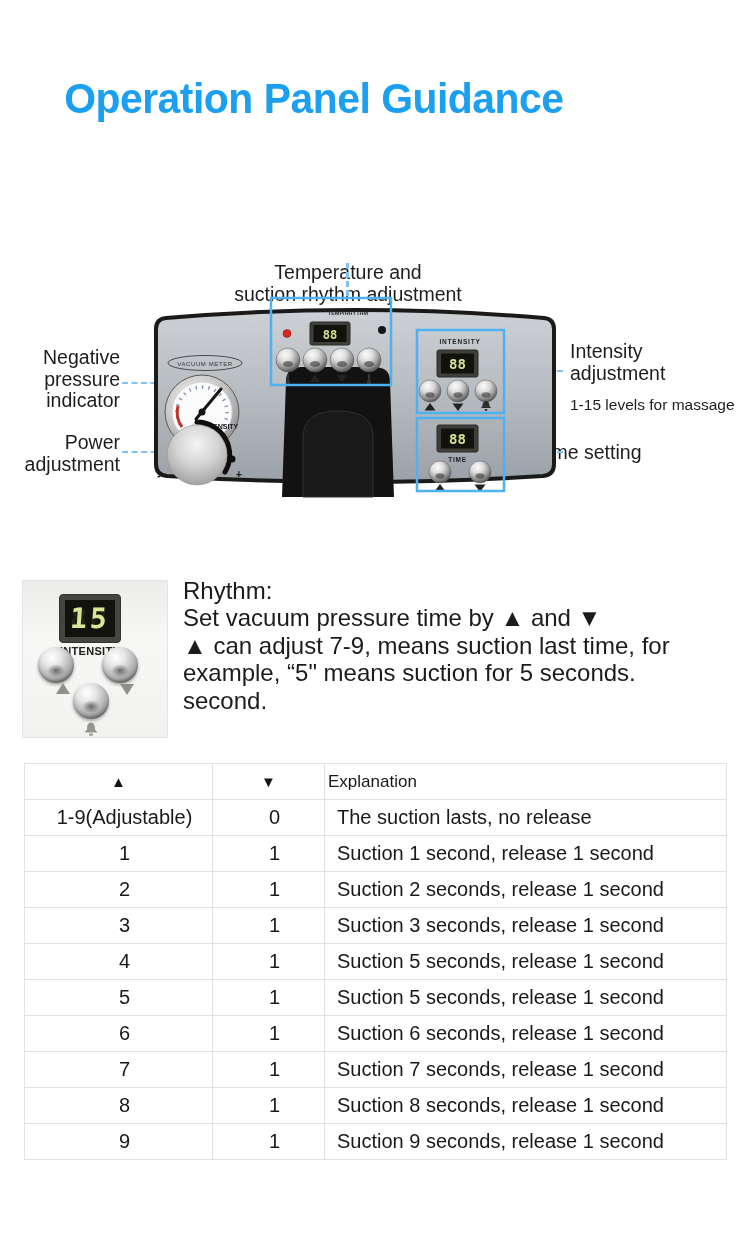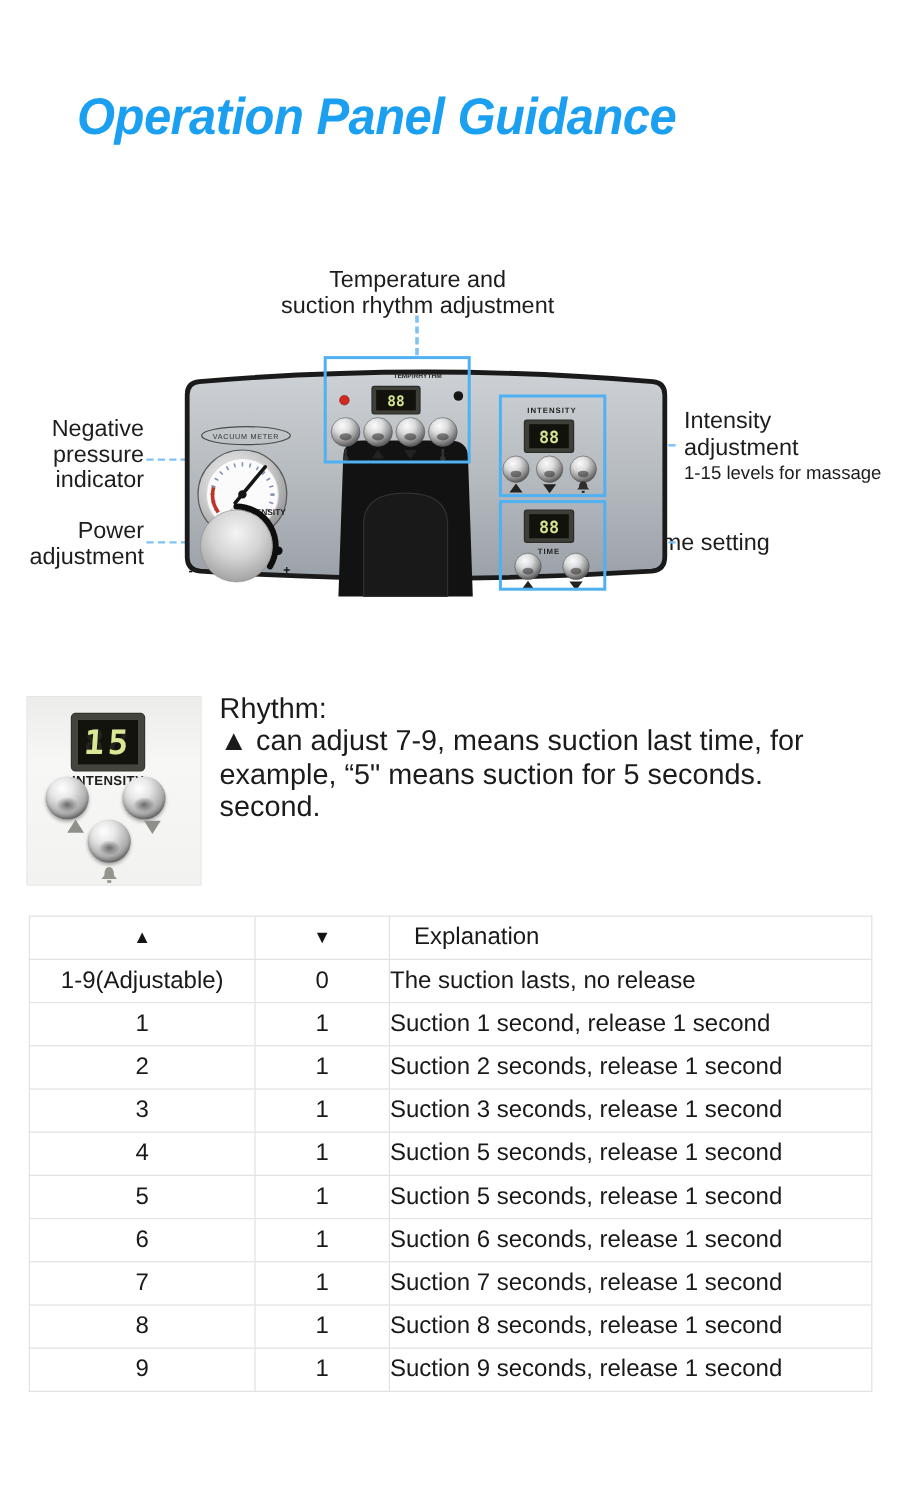--- a/index.html
+++ b/index.html
@@ -1,28 +1,28 @@
 <!DOCTYPE html>
 <html><head>
 <meta charset="utf-8">
 <style>
   * { margin:0; padding:0; box-sizing:border-box; }
   body { background:#ffffff; font-family:"Liberation Sans", sans-serif; }
   .page { position:relative; width:750px; height:1254px; background:#ffffff; overflow:hidden; margin:0 auto; }
 
   
-  .title { position:absolute; top:74px; left:0; width:627px; text-align:center;font-style:italic; }
+  .title { position:absolute; top:74px; left:0; width:627px; text-align:center; }
   .title span { display:inline-block; font-size:43px; font-weight:bold; color:#1b9ff0;
                 letter-spacing:-0.5px; transform:scaleX(0.95); transform-origin:center; }
 
   
   .callout { position:absolute; color:#1d1d1d; font-size:19.5px; line-height:21.5px; }
-  .callout.center { text-align:center; }
+  .callout.center { text-align:center;margin-top:39px; }
   .callout.rightalign { text-align:right; }
-  .callout .sub { font-size:15.5px; line-height:18px; margin-top:2px; }
+  .callout .sub { font-size:15.5px; line-height:18px; margin-top:12px; }
 
   .dash-v { position:absolute; width:0; border-left:3px dashed #7ec2f6; }
   .dash-h { position:absolute; height:0; border-top:2px dashed #7ec2f6; }
 
   
   .panel-svg { position:absolute; left:150px; top:295px; width:410px; height:210px; }
 
   
   .closeup { position:absolute; left:22px; top:580px; width:146px; height:158px;
              background:linear-gradient(180deg,#ececea,#f7f7f5 35%, #f2f2f0);
@@ -55,22 +55,22 @@
   
   .rhythm-text { position:absolute; left:183px; top:577px; width:565px;
                  font-size:24px; line-height:27.4px; color:#1b1b1b; }
 
   
   .rhythm-table { position:absolute; left:24px; top:763px; width:702px;
                   border-collapse:collapse; table-layout:fixed; color:#191919; }
   .rhythm-table th, .rhythm-table td { border:1px solid #e2e2e2; height:36px;
                   text-align:center; font-weight:normal; }
   .rhythm-table th.c1, .rhythm-table th.c2 { font-size:15px; color:#141414; }
-  .rhythm-table th.c3 { font-size:20px; text-align:left; padding-left:20px; }
-  .rhythm-table td { font-size:20px; }
+  .rhythm-table th.c3 { font-size:17px; text-align:left; padding-left:3px; }
+  .rhythm-table td { font-size:20px;padding-left:12px; }
   .rhythm-table td.cell-exp { text-align:left; }
   .col-up { width:188px; } .col-down { width:112px; } .col-exp { width:402px; }
 </style>
 </head>
 <body>
 
 <div class="page">
 
   <div class="title">
     <span>Operation Panel Guidance</span>
@@ -239,20 +239,21 @@
     <div class="tri-up" style="left:33px; top:102px;"></div>
     <div class="tri-down" style="left:97px; top:103px;"></div>
     <svg class="cu-bell" width="18" height="16">
       <path d="M9,1.5 C12,1.5 13,4.5 13,8.5 L15.5,11.5 L2.5,11.5 L5,8.5 C5,4.5 6,1.5 9,1.5 Z" fill="#95958d"></path>
       <rect x="7.3" y="12.5" width="3.4" height="2.2" fill="#95958d"></rect>
     </svg>
   </div>
 
   <div class="rhythm-text">
       <div>Rhythm:</div>
+      <div>Set vacuum pressure time by ▲ and ▼</div>
       <div>▲ can adjust 7-9, means suction last time, for</div>
       <div>example, “5" means suction for 5 seconds.</div>
       <div>second.</div>
     </div>
 
   <table class="rhythm-table">
     <colgroup>
         <col class="col-up">
         <col class="col-down">
         <col class="col-exp">

